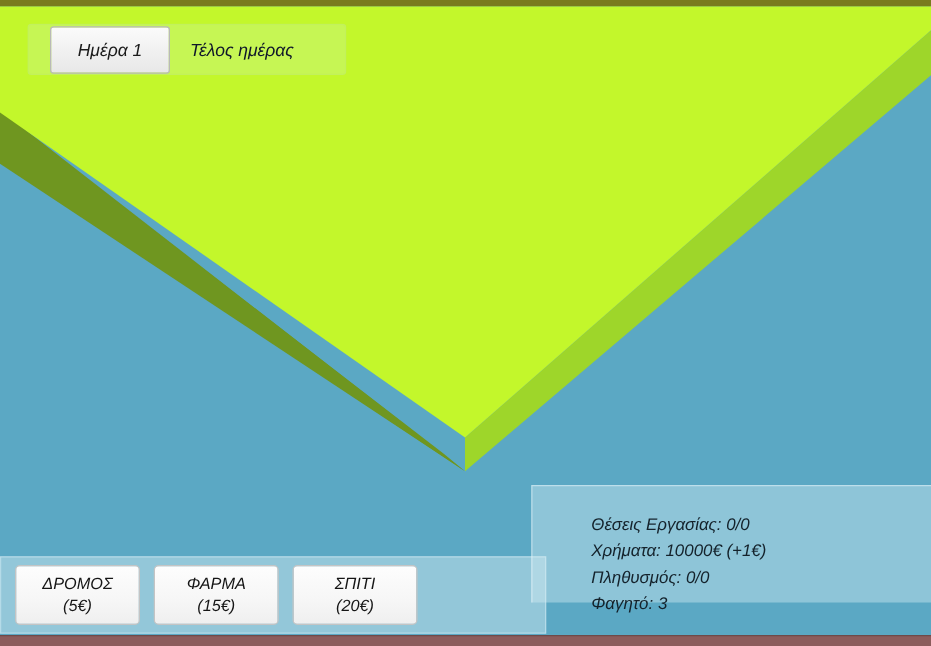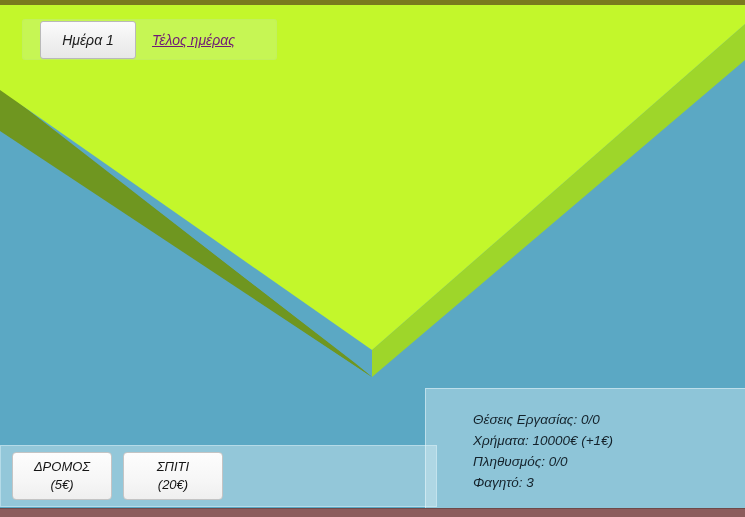--- a/index.html
+++ b/index.html
@@ -72,24 +72,23 @@
     font-style: italic;
     font-size: 14px;
     color: #1a1a1a;
     cursor: pointer;
     white-space: nowrap;
   }
   #end-day-label {
     margin-left: 16px;
     font-style: italic;
     font-size: 14px;
-    color: #701a75;
+    color: #0f172a;
     white-space: nowrap;
     cursor: pointer;
-    text-decoration: underline;
   }
 
   
   #build-bar {
     position: absolute;
     left: 0;
     top: 445px;
     width: 437px;
     height: 62px;
     background: rgba(214, 238, 244, 0.45);
@@ -120,21 +119,21 @@
     line-height: 1.35;
     white-space: nowrap;
   }
 
   
   #info-panel {
     position: absolute;
     left: 425px;
     top: 388px;
     width: 320px;
-    height: 120px;
+    height: 94px;
     background: rgba(214, 238, 244, 0.42);
     border-top: 1px solid rgba(235, 250, 253, 0.5);
     border-left: 1px solid rgba(235, 250, 253, 0.5);
     box-sizing: border-box;
     padding: 20px 0 0 47px;
     z-index: 20;
   }
   .info-line {
     font-style: italic;
     font-size: 13.5px;
@@ -165,20 +164,24 @@
     <div id="day-button">Ημέρα 1</div>
     <div id="end-day-label">Τέλος ημέρας</div>
   </div>
 
   <div id="build-bar">
     <div class="build-button">
       <span>ΔΡΟΜΟΣ</span>
       <span>(5€)</span>
     </div>
     <div class="build-button">
+      <span>ΦΑΡΜΑ</span>
+      <span>(15€)</span>
+    </div>
+    <div class="build-button">
       <span>ΣΠΙΤΙ</span>
       <span>(20€)</span>
     </div>
   </div>
 
   <div id="info-panel">
     <div class="info-line">Θέσεις Εργασίας: 0/0</div>
     <div class="info-line">Χρήματα: 10000€ (+1€)</div>
     <div class="info-line">Πληθυσμός: 0/0</div>
     <div class="info-line">Φαγητό: 3</div>

